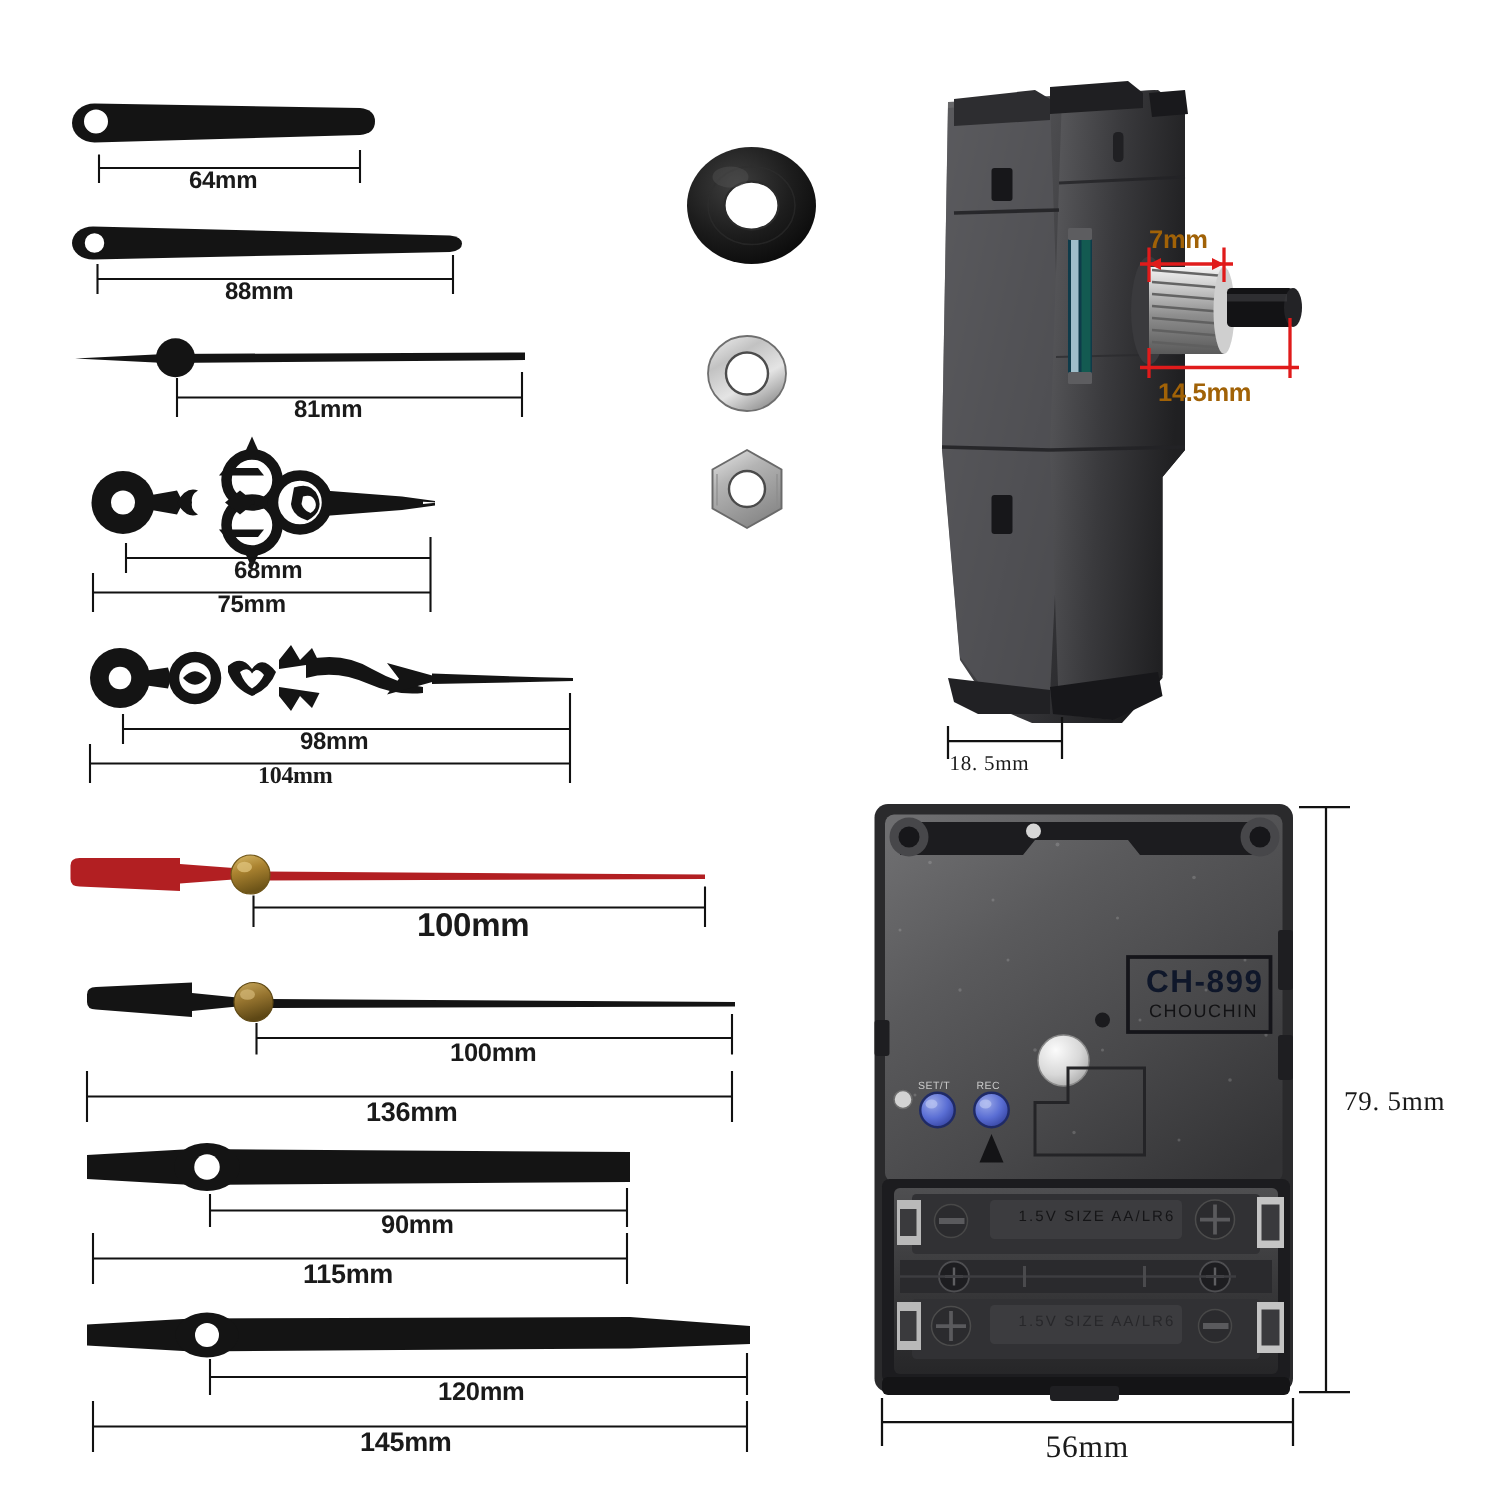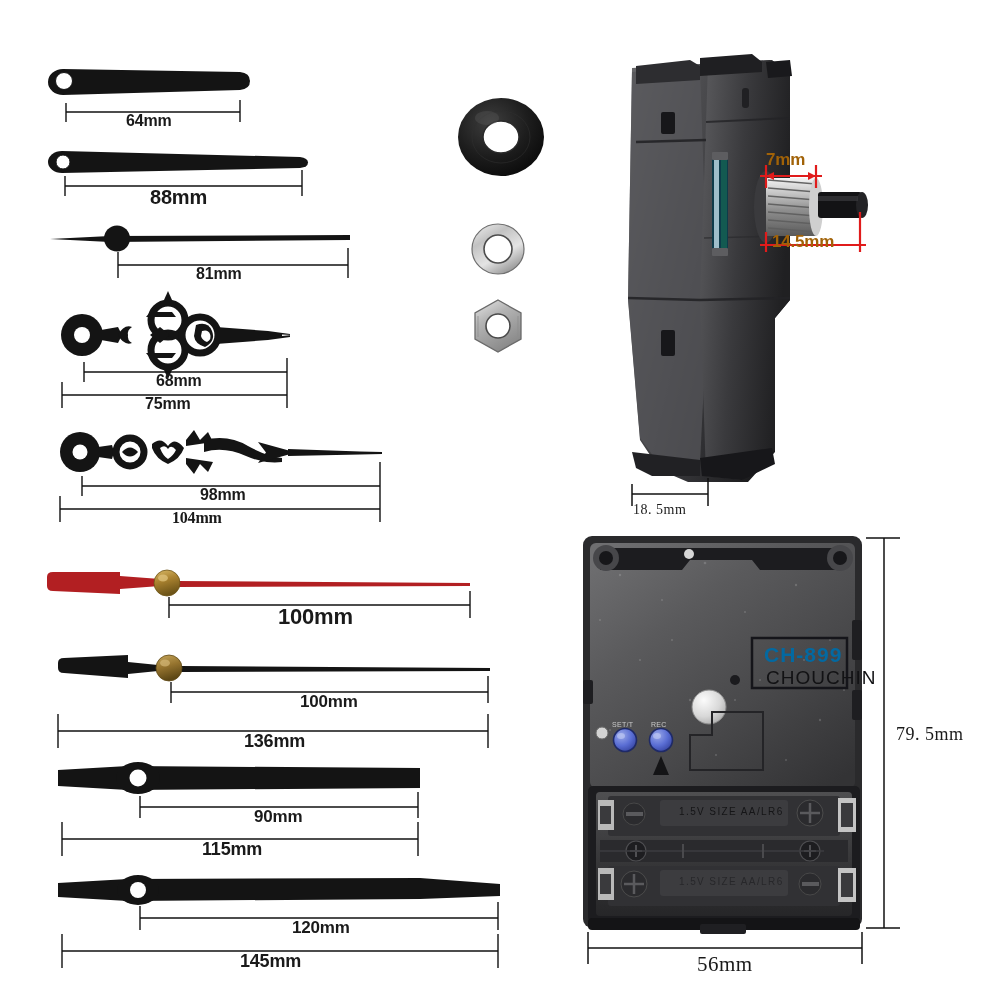--- a/index.html
+++ b/index.html
@@ -516,21 +516,21 @@
       <g>
         <line x1="588" y1="932" x2="588" y2="964" stroke="#111" stroke-width="1.5"></line>
         <line x1="862" y1="932" x2="862" y2="964" stroke="#111" stroke-width="1.5"></line>
         <line x1="588" y1="948" x2="862" y2="948" stroke="#111" stroke-width="1.5"></line>
       </g>
     </g>
   </svg>
 
   <div class="dim-label" style="left:126px; top:112px; font-size:16px;">64mm</div>
 
-  <div class="dim-label" style="left:150px; top:186px; font-size:20px;">88mm</div>
+  <div class="dim-label" style="left:150px; top:186px; font-size:16px;">88mm</div>
 
   <div class="dim-label" style="left:196px; top:265px; font-size:16px;">81mm</div>
 
   <div class="dim-label" style="left:156px; top:372px; font-size:16px;">68mm</div>
   <div class="dim-label" style="left:145px; top:395px; font-size:16px;">75mm</div>
 
   <div class="dim-label" style="left:200px; top:486px; font-size:16px;">98mm</div>
   <div class="dim-label" style="left:172px; top:509px; font-size:16px;font-family:Liberation Serif, serif;">104mm</div>
 
   <div class="dim-label" style="left:278px; top:604px; font-size:22px;">100mm</div>
@@ -538,25 +538,25 @@
   <div class="dim-label" style="left:300px; top:692px; font-size:17px;">100mm</div>
   <div class="dim-label" style="left:244px; top:731px; font-size:18px;">136mm</div>
 
   <div class="dim-label" style="left:254px; top:807px; font-size:17px;">90mm</div>
   <div class="dim-label" style="left:202px; top:839px; font-size:18px;">115mm</div>
 
   <div class="dim-label" style="left:292px; top:918px; font-size:17px;">120mm</div>
   <div class="dim-label" style="left:240px; top:951px; font-size:18px;">145mm</div>
 
   <div class="dim-label red" style="left:766px; top:150px; font-size:17px;">7mm</div>
-  <div class="dim-label red" style="left:772px; top:232px; font-size:17px;">14.5mm</div>
+  <div class="dim-label red" style="left:772px; top:252px; font-size:17px;">14.5mm</div>
   <div class="dim-label serif" style="left:633px; top:502px; font-size:14px;">18. 5mm</div>
 
-  <div class="molded" style="left:764px; top:643px; font-size:21px; letter-spacing:1px; color:#0369a1; font-weight:bold;">CH-899</div>
-  <div class="molded" style="left:766px; top:667px; font-size:19px; letter-spacing:1px; color:#121214;">CHOUCHIN</div>
+  <div class="molded" style="left:764px; top:643px; font-size:21px; letter-spacing:1px; color:#0f172a; font-weight:bold;">CH-899</div>
+  <div class="molded" style="left:766px; top:667px; font-size:12px; letter-spacing:1px; color:#121214;">CHOUCHIN</div>
 
   <div class="molded" style="left:612px; top:721px; font-size:7px; color:#c9c9c9; letter-spacing:0.3px;">SET/T</div>
   <div class="molded" style="left:651px; top:721px; font-size:7px; color:#c9c9c9; letter-spacing:0.3px;">REC</div>
 
   <div class="molded" style="left:679px; top:806px; font-size:10px; color:#151517; letter-spacing:1.4px;">1.5V  SIZE  AA/LR6</div>
   <div class="molded" style="left:679px; top:876px; font-size:10px; color:#202023; letter-spacing:1.4px; opacity:0.75;">1.5V  SIZE  AA/LR6</div>
 
   <div class="dim-label serif" style="left:896px; top:724px; font-size:18px;">79. 5mm</div>
   <div class="dim-label serif" style="left:697px; top:952px; font-size:21px;">56mm</div>
 

